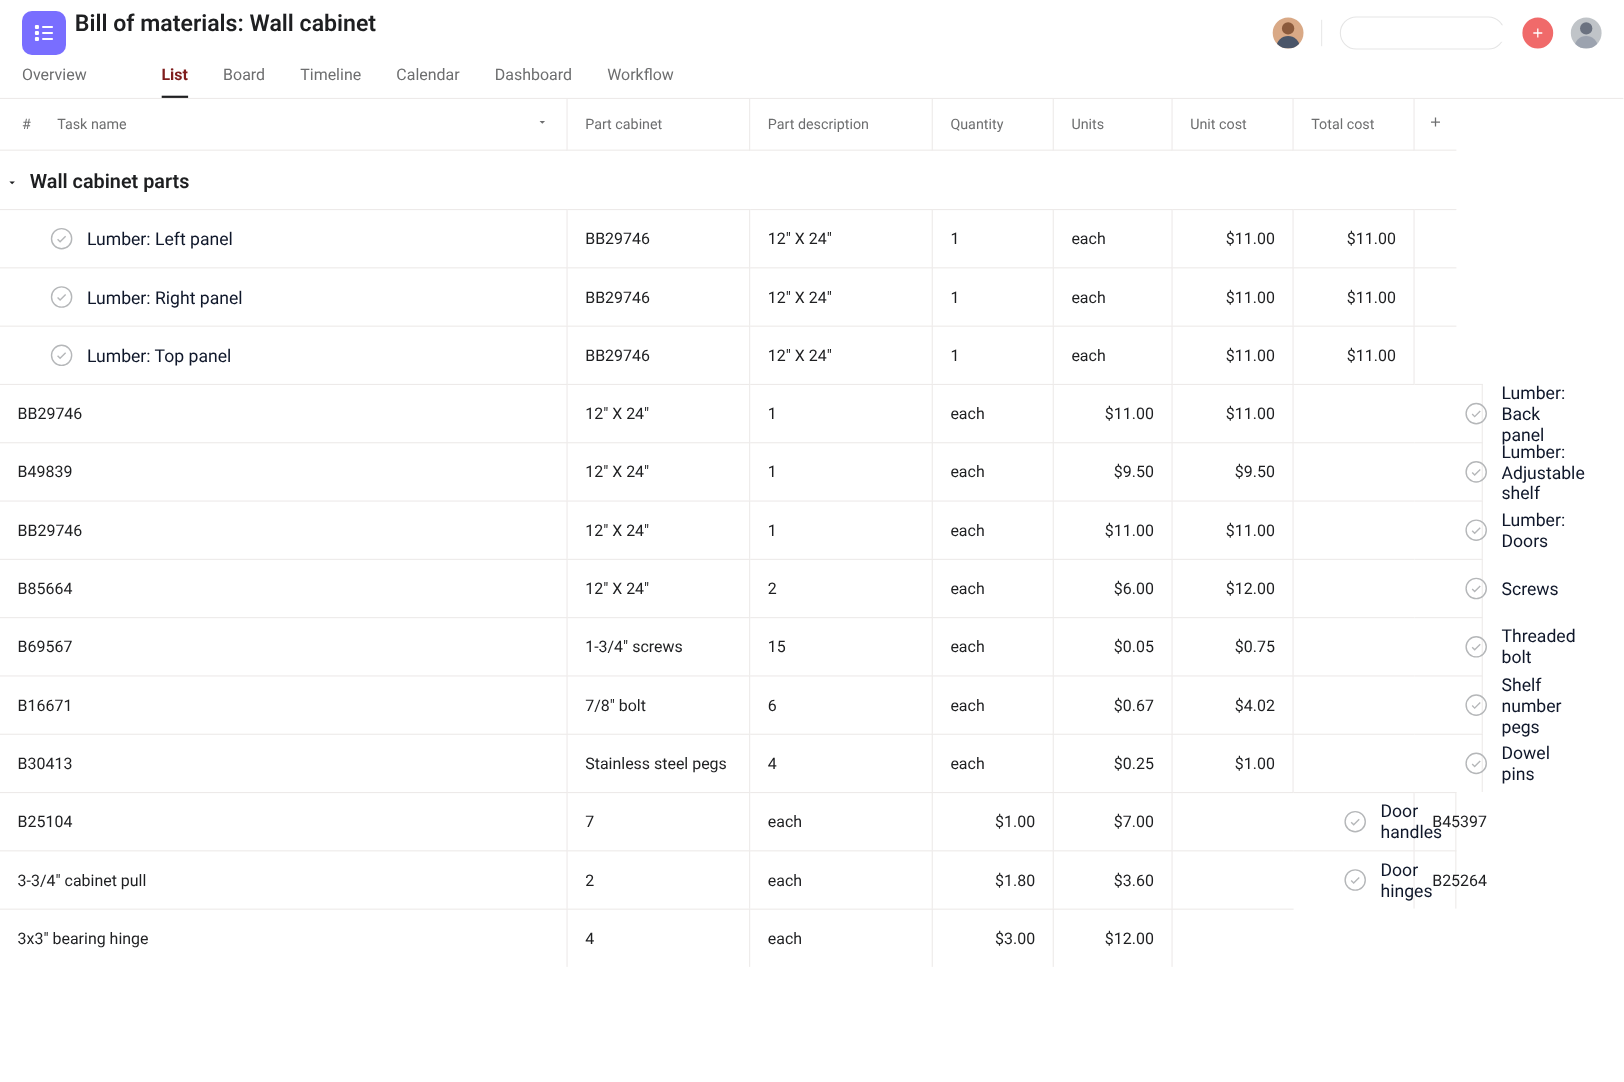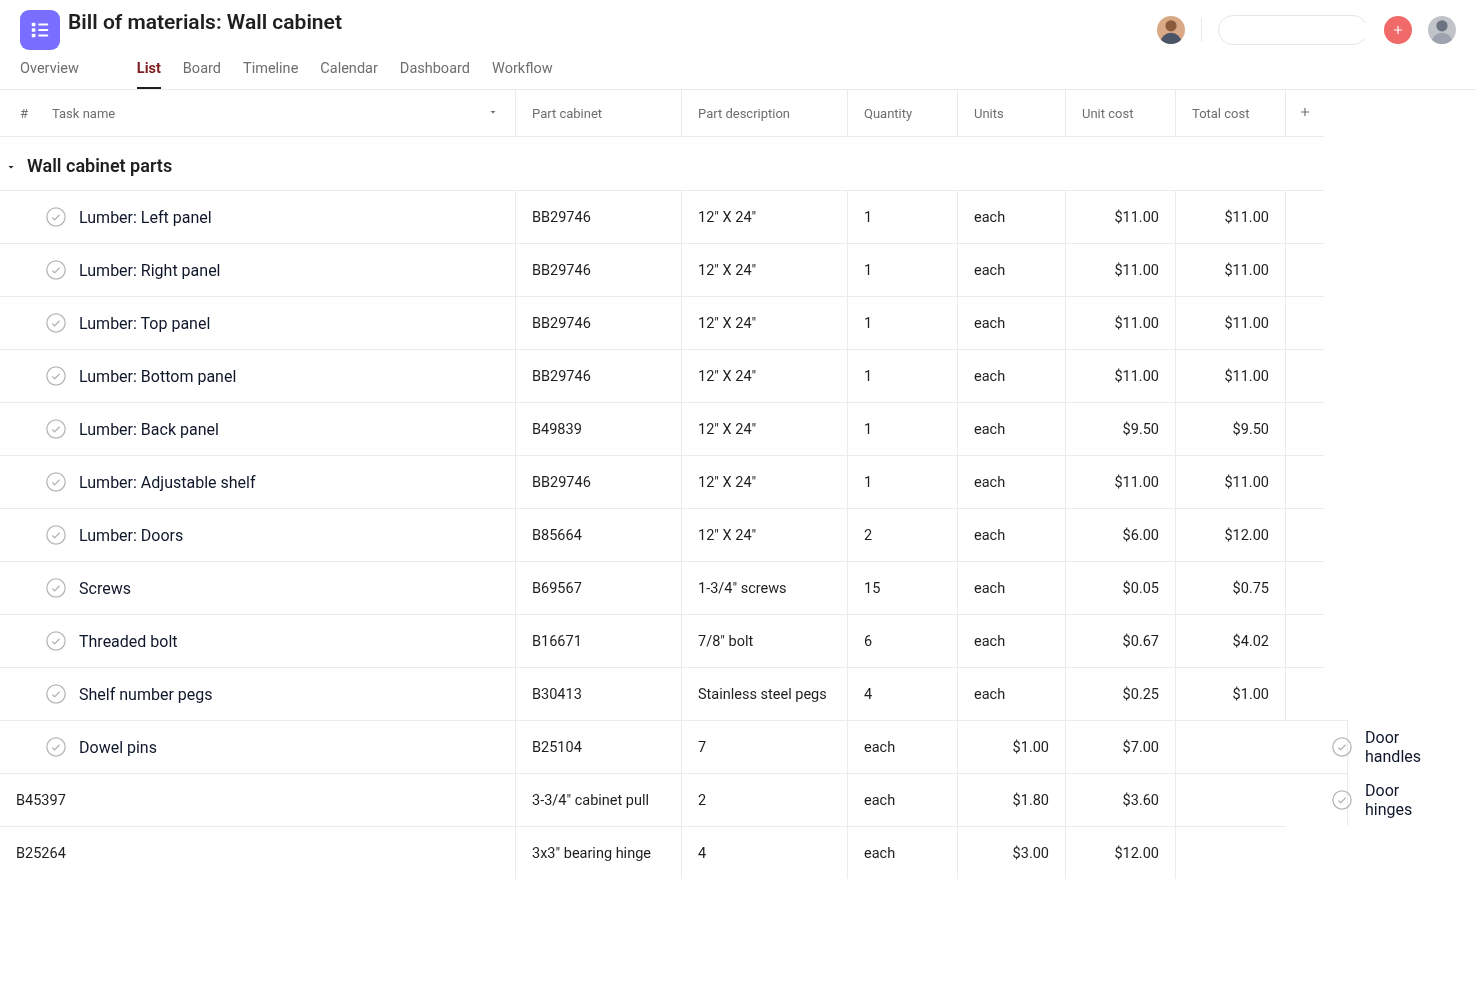--- a/index.html
+++ b/index.html
@@ -60,21 +60,21 @@
   width: 28px; height: 28px;
   border-radius: 50%;
   background: #f06a6a;
   display: flex; align-items: center; justify-content: center;
   color: #fff;
 }
 .add-btn svg { width: 14px; height: 14px; fill: #fff; }
 
 .tabs {
   display: flex;
-  gap: 22px;
+  gap: 32px;
   padding: 10px 20px 0 20px;
   border-bottom: 1px solid #edeae9;
 }
 .tab {
   color: #6d6e6f;
   font-size: 14.5px;
   padding-bottom: 10px;
   cursor: pointer;
 }
 .tab.active {
@@ -259,27 +259,20 @@
         </svg></span>
       <span>Lumber: Top panel</span>
     </div>
     <div class="dcell gray">BB29746</div>
     <div class="dcell gray">12" X 24"</div>
     <div class="dcell gray">1</div>
     <div class="dcell gray">each</div>
     <div class="dcell gray right">$11.00</div>
     <div class="dcell gray right">$11.00</div>
     <div class="dcell last"></div>
-    <div class="dcell name">
-      <span class="check"><svg viewBox="0 0 24 24">
-          <circle cx="12" cy="12" r="10"></circle>
-          <path d="M8 12.5l2.5 2.5L16 9.5"></path>
-        </svg></span>
-      <span>Lumber: Bottom panel</span>
-    </div>
     <div class="dcell gray">BB29746</div>
     <div class="dcell gray">12" X 24"</div>
     <div class="dcell gray">1</div>
     <div class="dcell gray">each</div>
     <div class="dcell gray right">$11.00</div>
     <div class="dcell gray right">$11.00</div>
     <div class="dcell last"></div>
     <div class="dcell name">
       <span class="check"><svg viewBox="0 0 24 24">
           <circle cx="12" cy="12" r="10"></circle>

